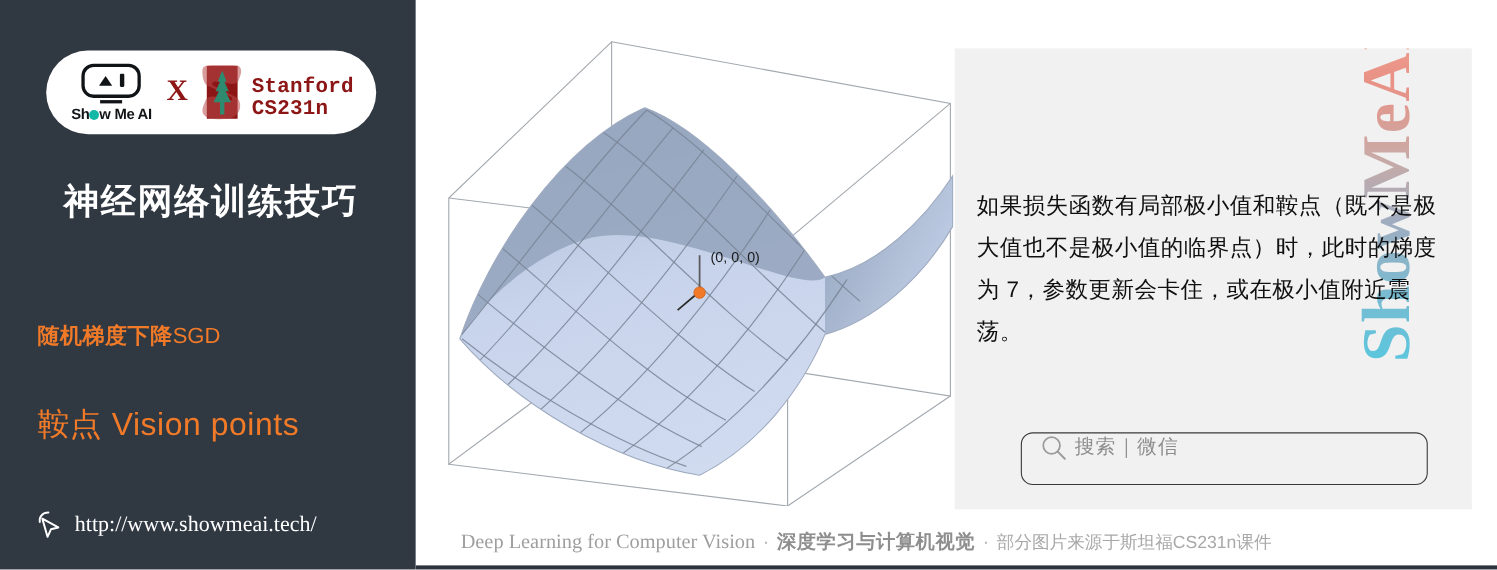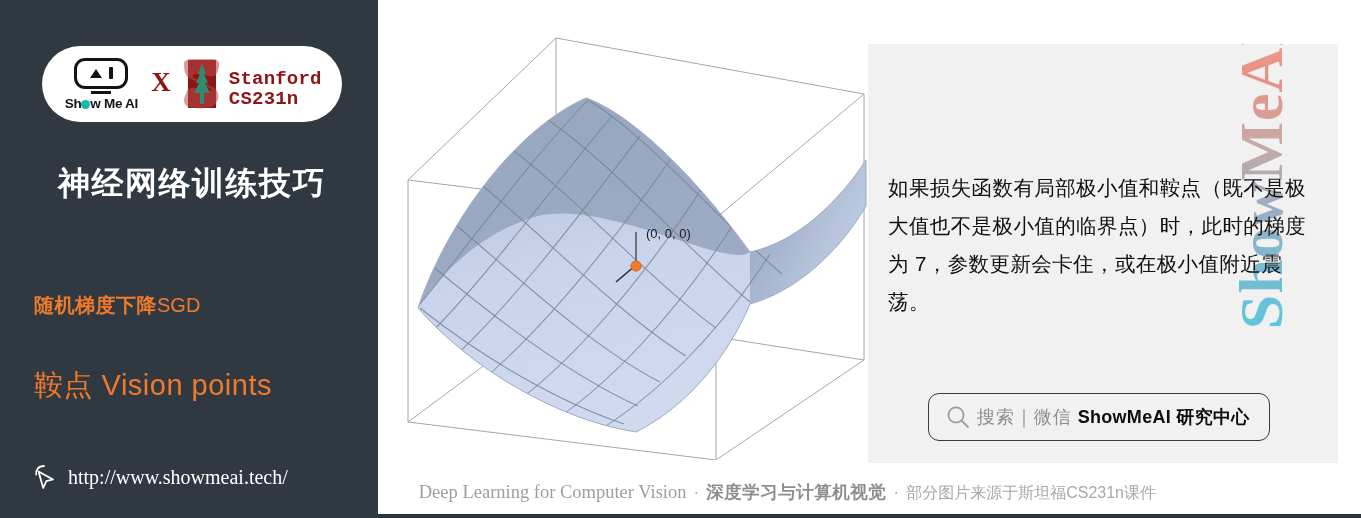--- a/index.html
+++ b/index.html
@@ -223,27 +223,26 @@
     width: 420px;
     font-size: 20.5px;
     line-height: 1.85;
     color: #101010;
     letter-spacing: 0.4px;
   }
   #wechat-box {
     position: absolute;
     left: 60px;
     bottom: 22px;
-    width: 342px;
+    width: 370px;
     height: 48px;
     border: 1.6px solid #3a3a3a;
     border-radius: 11px;
     background: transparent;
     display: flex;
-    align-items: center;
     gap: 6px;
     padding: 0 16px;
     box-sizing: border-box;
   }
   #wechat-search-icon svg { display: block; }
   #wechat-label {
     font-size: 18px;
     color: #8d8d8d;
     letter-spacing: 1px;
     white-space: nowrap;
@@ -419,21 +418,20 @@
       <div id="panel-body">如果损失函数有局部极小值和鞍点（既不是极大值也不是极小值的临界点）时，此时的梯度为 7，参数更新会卡住，或在极小值附近震荡。</div>
 
       <div id="wechat-box">
         <span id="wechat-search-icon">
           <svg width="26" height="26" viewBox="0 0 26 26" aria-hidden="true">
             <circle cx="11" cy="11" r="7.6" fill="none" stroke="#9b9b9b" stroke-width="1.6"></circle>
             <path d="M16.6 16.6 L23 23" stroke="#9b9b9b" stroke-width="1.8" stroke-linecap="round"></path>
           </svg>
         </span>
         <span id="wechat-label">搜索｜微信</span>
-        <span id="wechat-brand">ShowMeAI 研究中心</span>
       </div>
     </div>
 
     <div id="footer">
       <span class="f-en">Deep Learning for Computer Vision</span><span class="f-dot">·</span><span class="f-cn-bold">深度学习与计算机视觉</span><span class="f-dot">·</span><span class="f-cn">部分图片来源于斯坦福CS231n课件</span>
     </div>
   </div>
 
   <div id="bottom-rule"></div>
 </div>

